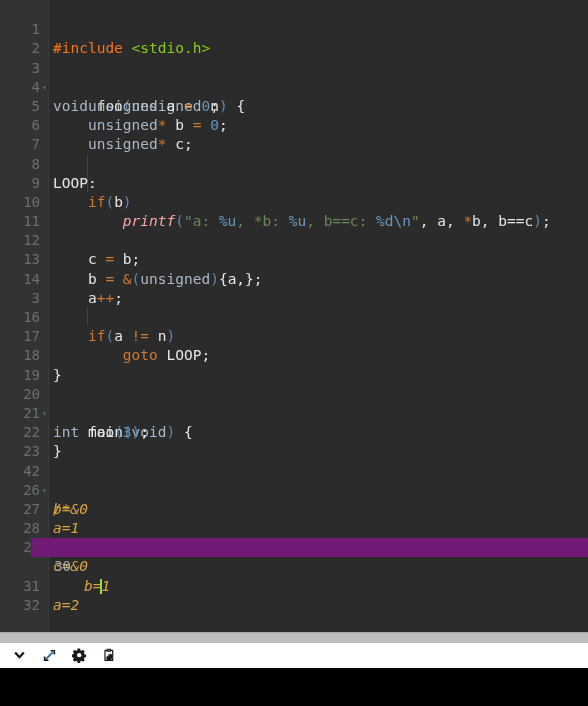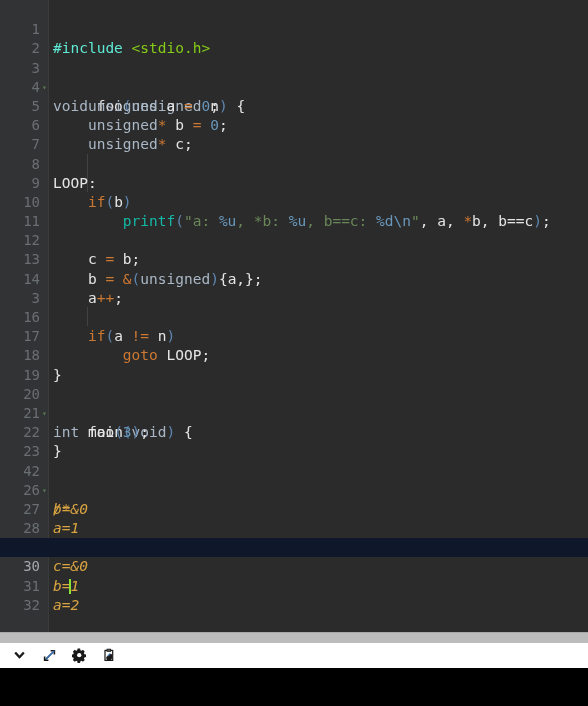--- a/index.html
+++ b/index.html
@@ -48,21 +48,22 @@
   }
   .line {
     position: relative;
     height: 19.2px;
     line-height: 19.2px;
     font-size: 14.5px;
     white-space: pre;
     display: block;
   }
   .line.active {
-    background: #0f172a;
+    background: #701a75;
+    margin-left: 31px;
   }
   .ln {
     position: absolute;
     left: 0;
     width: 40px;
     text-align: right;
     color: #6a6f72;
     font-size: 14px;
     font-family: "DejaVu Sans Mono", "Liberation Mono", monospace;
   }
@@ -74,28 +75,28 @@
     text-align: center;
     color: #5b7a52;
     font-size: 8px;
     line-height: 19.2px;
   }
   .code {
     position: absolute;
     left: 53px;
     color: #a9b7c6;
   }
-  .t-inc   { color: #5eead4; }
+  .t-inc   { color: #f97316; }
   .t-hdr   { color: #84cc16; }
   .t-kw    { color: #a9b7c6; }
   .t-op    { color: #cc7832; }
   .t-num   { color: #6897bb; }
   .t-str   { color: #6a8759; }
   .t-fmt   { color: #6897bb; }
-  .t-fn    { color: #14b8a6; }
+  .t-fn    { color: #fca5a5; font-style: italic; }
   .t-paren { color: #5d87b0; }
   .t-plain { color: #e5e5e5; }
   .t-comment { color: #d9a441; font-style: italic; }
 
   .indent-guide {
     position: absolute;
     width: 1px;
     background: #4b4b4b;
     opacity: .75;
   }

